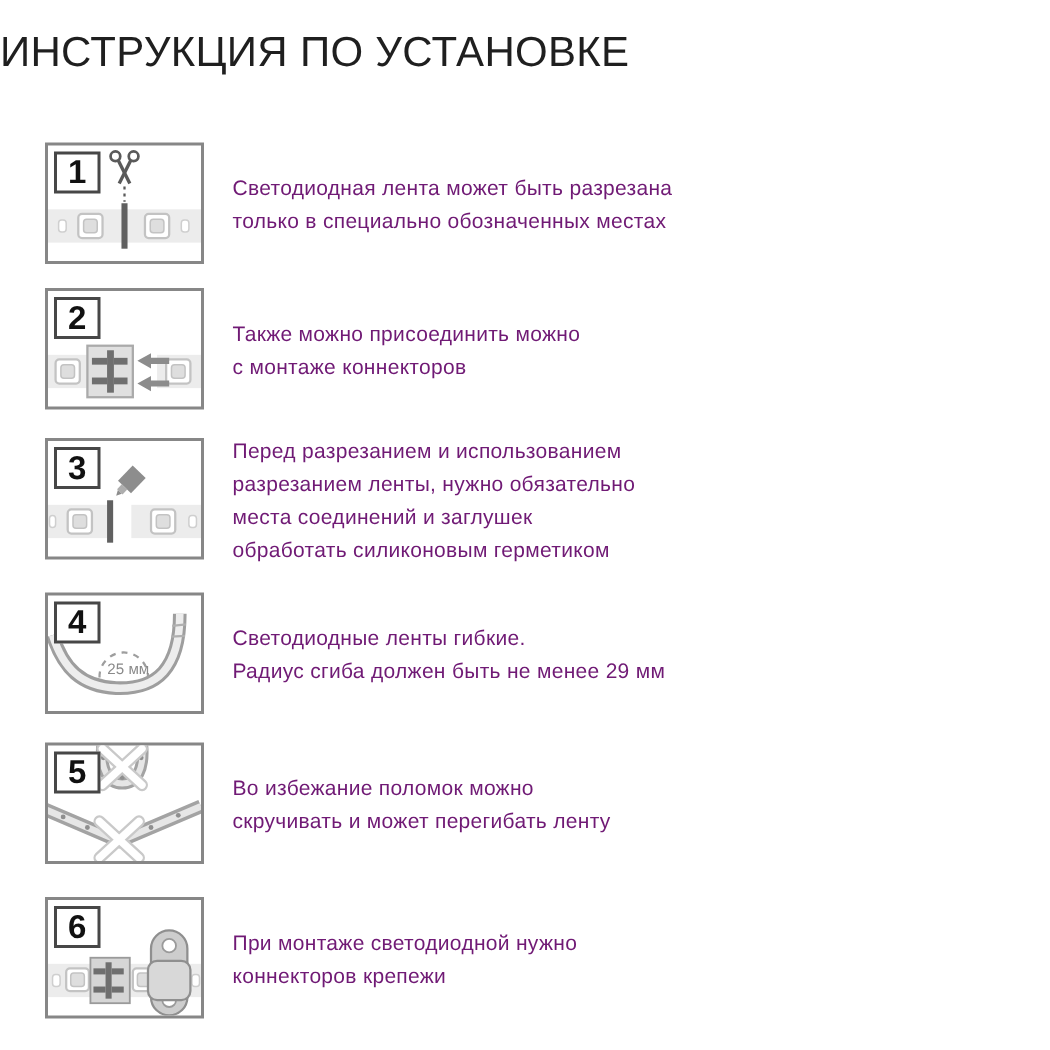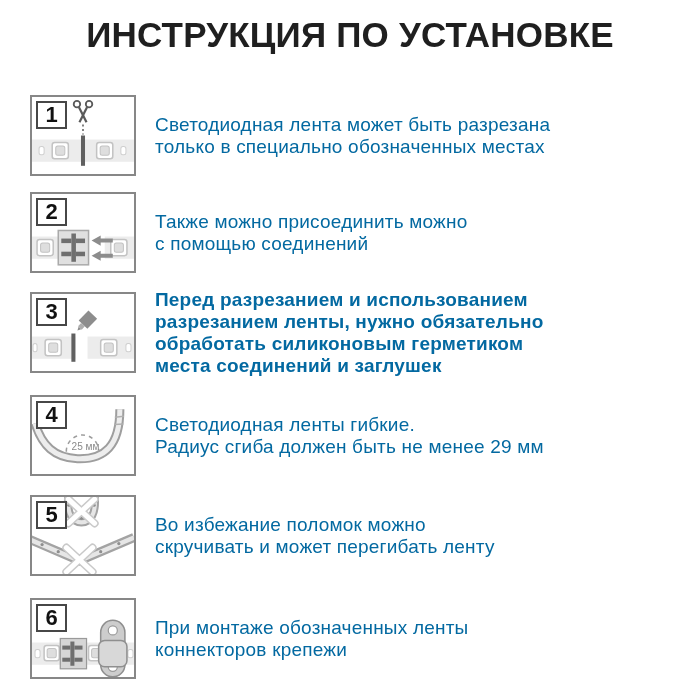--- a/index.html
+++ b/index.html
@@ -1,41 +1,41 @@
 <!DOCTYPE html>
 <html><head>
 <meta charset="utf-8">
 <style>
   html,body{margin:0;padding:0;}
   body{
     width:700px;height:700px;background:#ffffff;position:relative;
     font-family:"Liberation Sans", sans-serif;overflow:hidden;
   }
   .title{
-    position:absolute;top:20px;left:0;width:700px;text-align:center;
-    font-weight:700;font-size:35px;line-height:29px;color:#1f1f1f;
+    position:absolute;top:20px;left:0;width:700px;
+    font-weight:400;font-size:28px;line-height:29px;color:#1f1f1f;
     letter-spacing:0.2px;
   }
   .row{position:absolute;left:30px;display:flex;align-items:center;height:81px;}
   .illus{
     position:relative;width:106px;height:81px;box-sizing:border-box;
     border:2.5px solid #878787;background:#fff;flex:0 0 auto;
   }
   .illus svg{position:absolute;left:0;top:0;width:100%;height:100%;}
   .badge{
     position:absolute;top:4px;left:4px;width:31px;height:28px;z-index:2;
     background:#fff;border:2.5px solid #474747;box-sizing:border-box;
     display:flex;align-items:center;justify-content:center;
     font-weight:700;font-size:22px;color:#111;line-height:1;
   }
   .step-text{
-    margin-left:19px;font-size:19px;line-height:22px;color:#0369a1;
+    margin-left:19px;font-size:14px;line-height:22px;color:#701a75;
     letter-spacing:0.2px;white-space:nowrap;
   }
-  .step-text.nudge{margin-top:0;font-weight:bold;}
+  .step-text.nudge{margin-top:0;}
   .r1{top:95px;}  .r2{top:192px;} .r3{top:292px;}
   .r4{top:395px;} .r5{top:495px;} .r6{top:598px;}
 </style>
 </head>
 <body>
 
 <div class="title">
   <div>ИНСТРУКЦИЯ ПО УСТАНОВКЕ</div>
 </div>
 
@@ -83,21 +83,21 @@
         <rect x="29" y="57" width="10" height="4.5" fill="#6f6f6f"></rect>
         <rect x="43.5" y="44" width="9" height="4.5" fill="#6f6f6f"></rect>
         <rect x="43.5" y="57" width="9" height="4.5" fill="#6f6f6f"></rect>
       </g>
       <path d="M59,46 l9,-5 v3 h12 v4 h-12 v3 z" fill="#8c8c8c"></path>
       <path d="M59,61 l9,-5 v3 h12 v4 h-12 v3 z" fill="#8c8c8c"></path>
     </svg>
   </div>
   <div class="step-text">
     <div>Также можно присоединить можно</div>
-    <div>с помощью соединений</div>
+    <div>с монтаже коннекторов</div>
   </div>
 </div>
 
 <div class="row r3">
   <div class="illus">
     <div class="badge">3</div>
     <svg viewBox="0 0 101 76">
       <rect x="0" y="42" width="43" height="22" fill="#ececec"></rect>
       <rect x="1" y="49" width="4" height="8" rx="2" fill="#ffffff" stroke="#cfcfcf" stroke-width="1"></rect>
       <rect x="13" y="45" width="16" height="16" rx="2.5" fill="#ffffff" stroke="#c3c3c3" stroke-width="1.5"></rect>
@@ -110,39 +110,39 @@
       <g>
         <polygon points="54.8,34.3 64.5,24.3 55.9,16.1 46.2,26.1" fill="#8d8d8d"></polygon>
         <polygon points="49.2,35.2 52.3,31.9 48.7,28.5 45.6,31.8" fill="#aeaeae"></polygon>
         <polygon points="45,36 48.7,34.7 46.1,32.3" fill="#8d8d8d"></polygon>
       </g>
     </svg>
   </div>
   <div class="step-text nudge">
     <div>Перед разрезанием и использованием</div>
     <div>разрезанием ленты, нужно обязательно</div>
+    <div>места соединений и заглушек</div>
     <div>обработать силиконовым герметиком</div>
-    <div>места соединений и заглушек</div>
   </div>
 </div>
 
 <div class="row r4">
   <div class="illus">
     <div class="badge">4</div>
     <svg viewBox="0 0 101 76">
       <path d="M3,26 C10,48 22,60 45,61 C72,62 87,48 87,12" stroke="#9e9e9e" stroke-width="9" fill="none"></path>
       <path d="M3,26 C10,48 22,60 45,61 C72,62 87,48 87,12" stroke="#ededed" stroke-width="5" fill="none"></path>
       <line x1="82" y1="20" x2="91" y2="19" stroke="#b0b0b0" stroke-width="1.5"></line>
       <line x1="81.5" y1="27" x2="90.5" y2="26.5" stroke="#b0b0b0" stroke-width="1.5"></line>
       <path d="M34,54 A16,16 0 0 1 66,53" stroke="#9e9e9e" stroke-width="1.5" fill="none" stroke-dasharray="4,4"></path>
       <text x="53" y="52" font-size="10" fill="#8a8a8a" text-anchor="middle" font-family="Liberation Sans, sans-serif">25 мм</text>
     </svg>
   </div>
   <div class="step-text">
-    <div>Светодиодная ленты гибкие.</div>
+    <div>Светодиодные ленты гибкие.</div>
     <div>Радиус сгиба должен быть не менее 29 мм</div>
   </div>
 </div>
 
 <div class="row r5">
   <div class="illus">
     <div class="badge">5</div>
     <svg viewBox="0 0 101 76">
       <path d="M36,-2 C34,16 40,25 49,25 C58,25 64,16 62,-2" stroke="#a3a3a3" stroke-width="8" fill="none"></path>
       <path d="M36,-2 C34,16 40,25 49,25 C58,25 64,16 62,-2" stroke="#e6e6e6" stroke-width="4" fill="none"></path>
@@ -196,16 +196,16 @@
       <rect x="95" y="49" width="5" height="8" rx="2" fill="#ffffff" stroke="#cfcfcf" stroke-width="1"></rect>
       <g>
         <rect x="68" y="20" width="24" height="56" rx="12" fill="#cdcdcd" stroke="#8f8f8f" stroke-width="1.5"></rect>
         <circle cx="80" cy="30" r="4.5" fill="#ffffff" stroke="#9a9a9a" stroke-width="1.2"></circle>
         <circle cx="80" cy="66" r="4.5" fill="#ffffff" stroke="#9a9a9a" stroke-width="1.2"></circle>
         <rect x="66" y="40" width="28" height="26" rx="6" fill="#d8d8d8" stroke="#8f8f8f" stroke-width="1.5"></rect>
       </g>
     </svg>
   </div>
   <div class="step-text">
-    <div>При монтаже обозначенных ленты</div>
+    <div>При монтаже светодиодной нужно</div>
     <div>коннекторов крепежи</div>
   </div>
 </div>
 
 </body></html>

